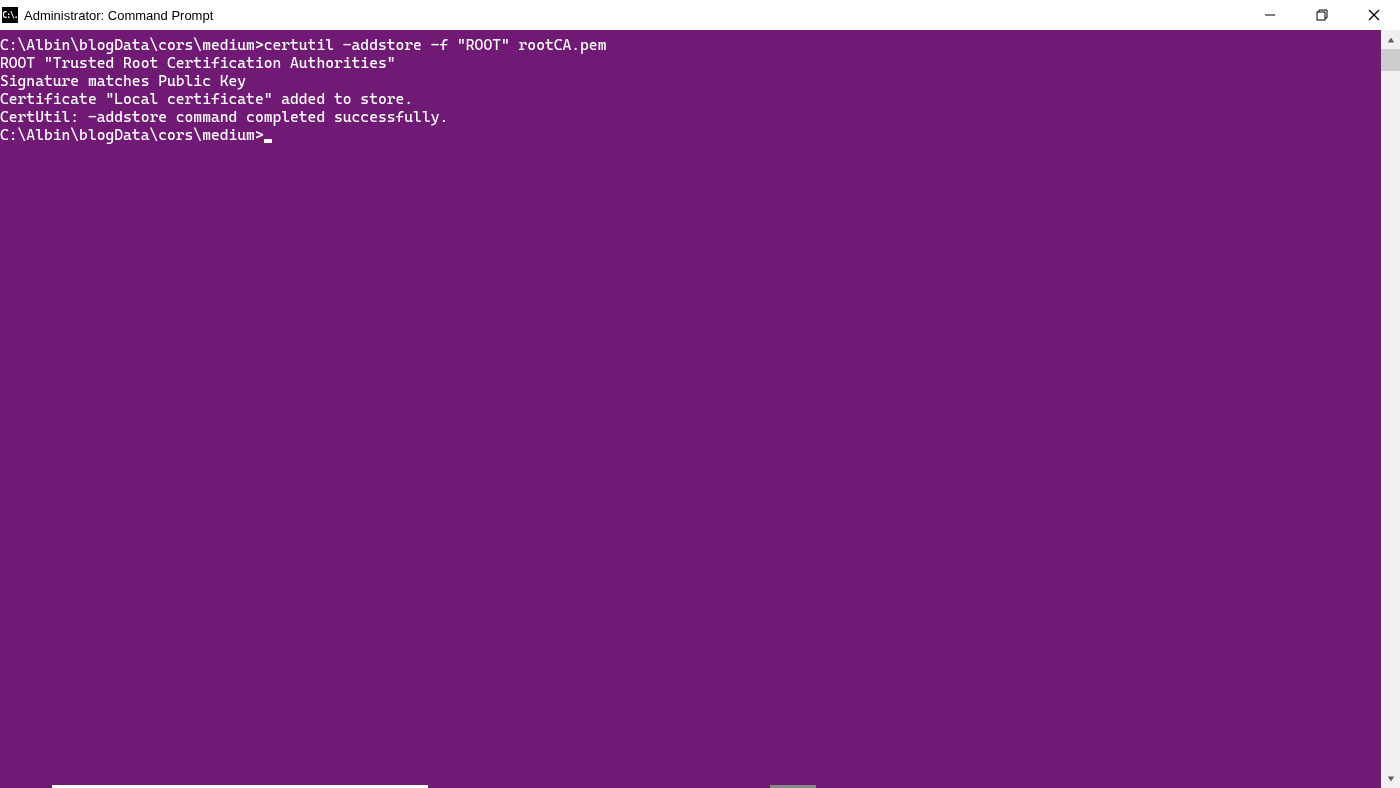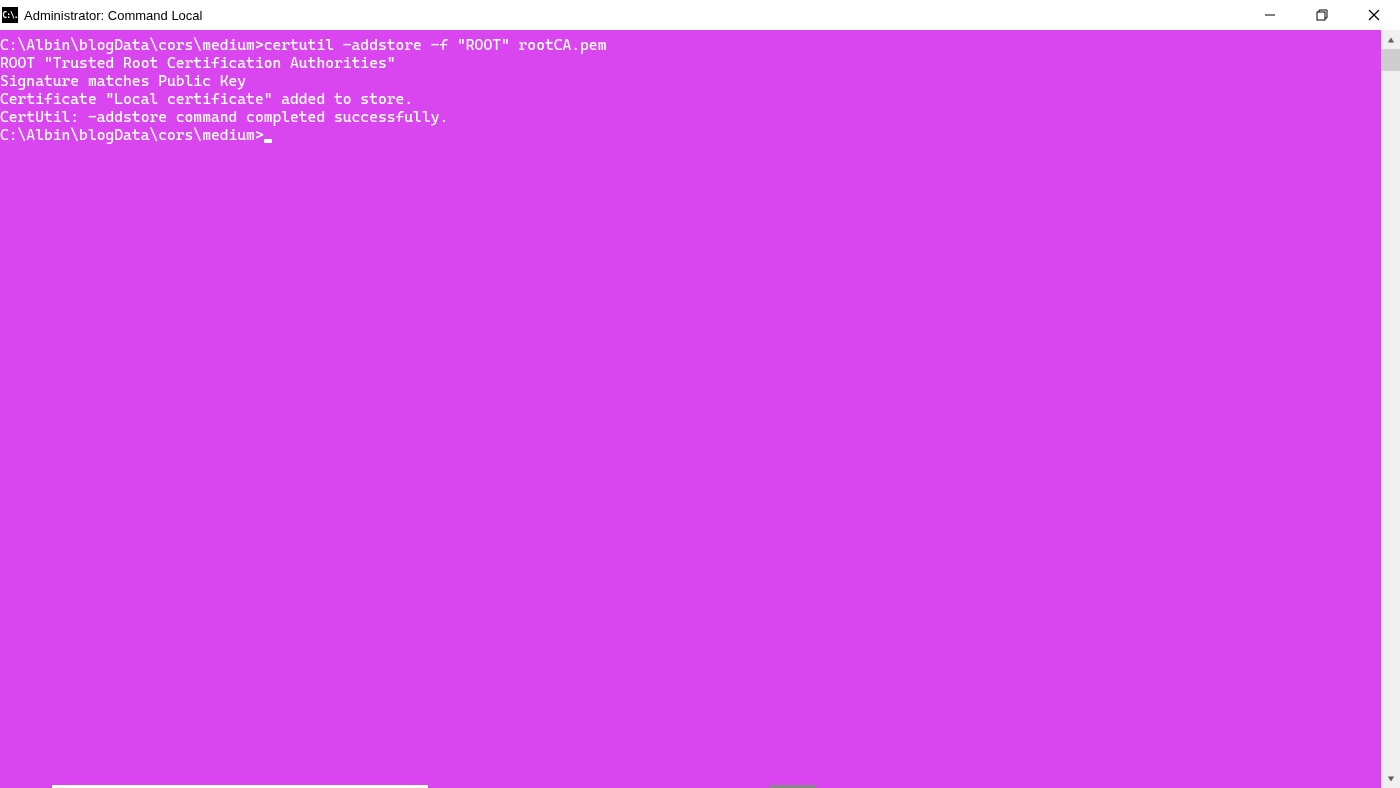--- a/index.html
+++ b/index.html
@@ -61,21 +61,21 @@
     .titlebar-btn svg {
       width: 12px;
       height: 12px;
       stroke: #000;
       stroke-width: 1;
       fill: none;
     }
     .terminal-area {
       position: relative;
       height: calc(100% - 30px);
-      background: #d946ef;
+      background: #701a75;
       display: flex;
     }
     .terminal-content {
       flex: 1;
       padding: 6px 0 0 0;
       font-family: "Cascadia Mono", "Consolas", monospace;
       font-size: 15px;
       color: #fff;
       line-height: 18px;
       white-space: pre;
@@ -143,21 +143,21 @@
       background: #888;
     }
   </style>
 </head>
 <body>
 
 <div class="titlebar">
   <div class="titlebar-icon">
     <span class="titlebar-icon-inner">C:\.</span>
   </div>
-  <div class="titlebar-text">Administrator: Command Local</div>
+  <div class="titlebar-text">Administrator: Command Prompt</div>
   <div class="titlebar-controls">
     <button class="titlebar-btn">
       <svg viewBox="0 0 12 12">
           <line x1="1" y1="6" x2="11" y2="6"></line>
         </svg>
     </button>
     <button class="titlebar-btn">
       <svg viewBox="0 0 12 12">
         <rect x="1" y="3" width="8" height="8"></rect>
         <polyline points="3,3 3,1 11,1 11,9 9,9"></polyline>

